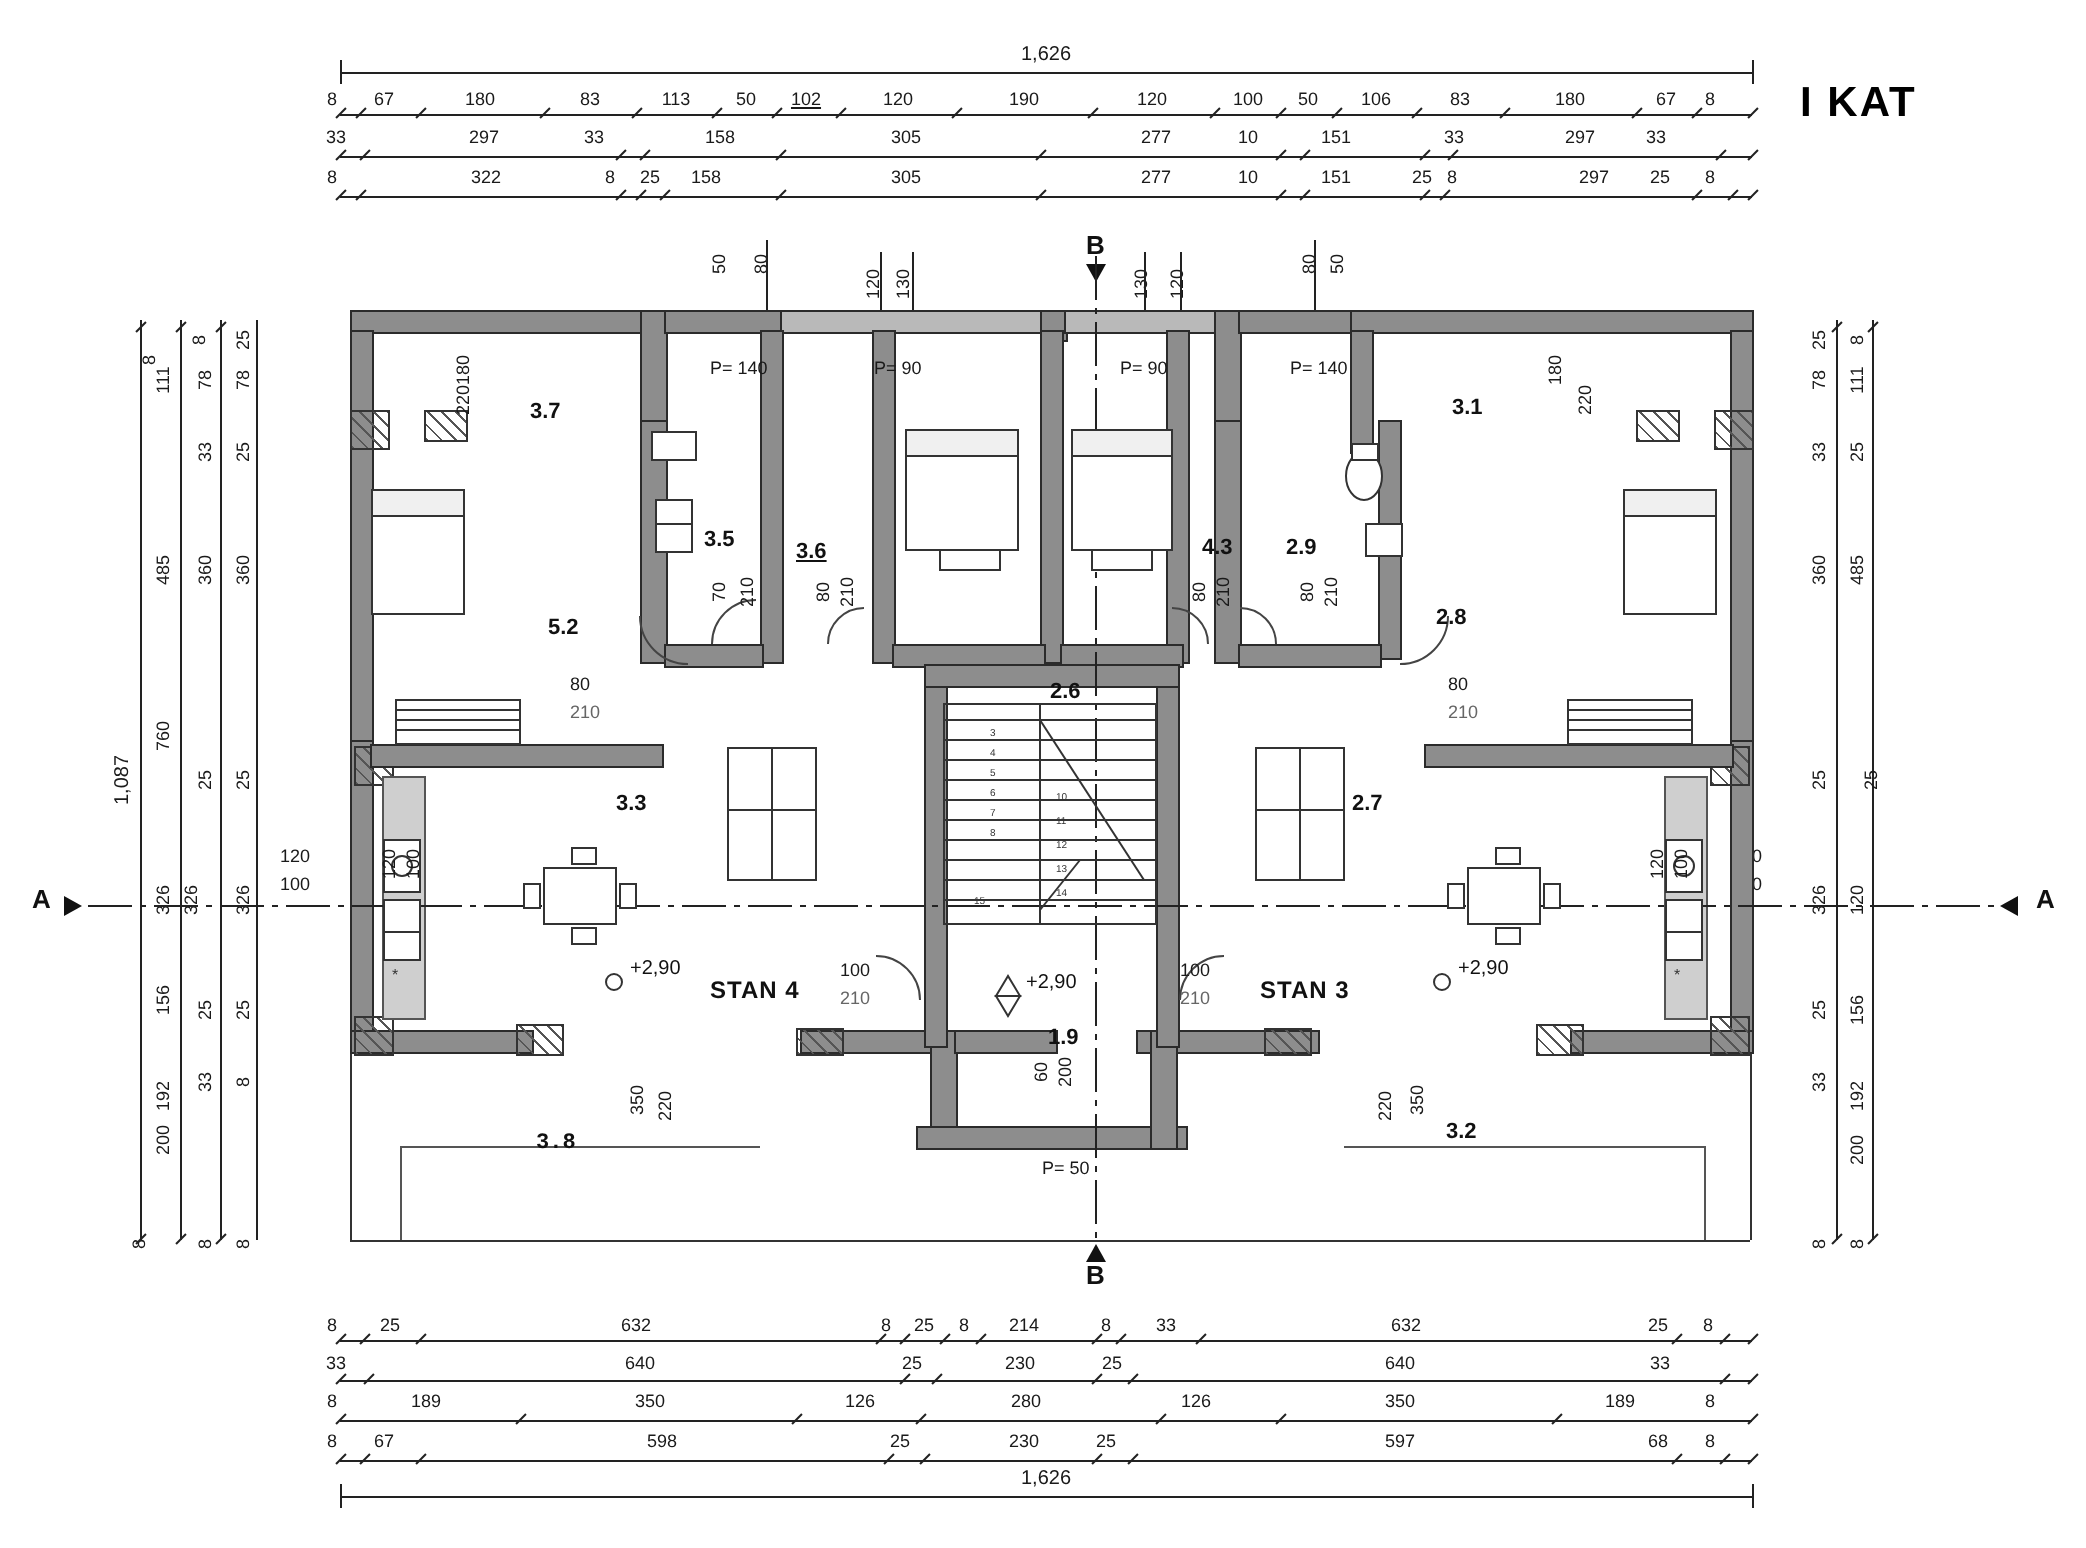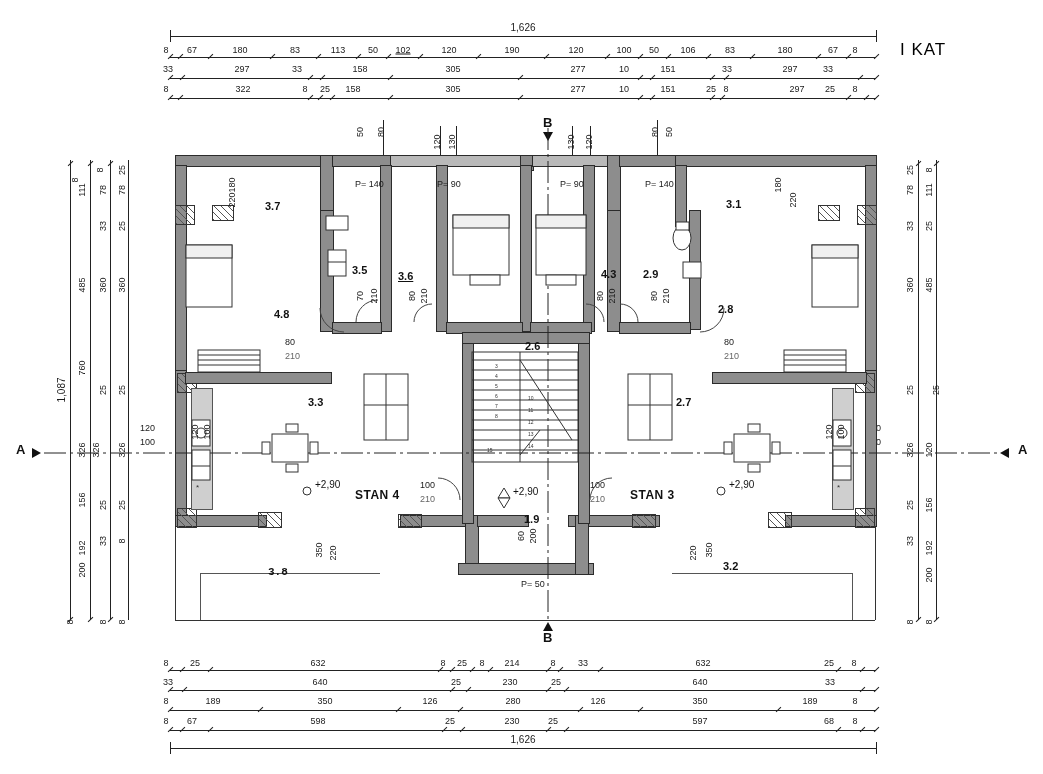--- a/index.html
+++ b/index.html
@@ -2,21 +2,21 @@
 <html><head>
 <meta charset="utf-8">
 <style>
   html,body{margin:0;padding:0;background:#ffffff;}
   body{width:1043px;height:774px;position:relative;overflow:hidden;
        font-family:"Liberation Sans", sans-serif;color:#111;}
   .root{position:absolute;inset:0;}
   .t{position:absolute;font-size:9px;line-height:1;white-space:nowrap;color:#1a1a1a;}
   .t.c{transform:translate(-50%,-50%);}
   .t.v{transform:translate(-50%,-50%) rotate(-90deg);transform-origin:center center;}
-  .title{position:absolute;font-size:17px;font-weight:normal;letter-spacing:1px;color:#000;}
+  .title{position:absolute;font-size:21px;font-weight:bold;letter-spacing:1px;color:#000;}
   .ln{position:absolute;background:#222;}
   .hln{height:1px;}
   .vln{width:1px;}
   .dimtick{position:absolute;width:1px;height:7px;background:#222;transform:rotate(45deg);}
   .wall{position:absolute;background:#8d8d8d;border:1px solid #2b2b2b;}
   .wall.light{background:#b9b9b9;}
   .thinwall{position:absolute;background:#cfcfcf;border:1px solid #555;}
   .room-label{position:absolute;font-size:11px;font-weight:bold;color:#111;}
   .stan{position:absolute;font-size:12px;font-weight:bold;color:#111;letter-spacing:.5px;}
   .lvl{position:absolute;font-size:10px;color:#111;}
@@ -256,21 +256,21 @@
     <div class="t c" style="left:430px;top:701px;">126</div>
     <div class="t c" style="left:513px;top:701px;">280</div>
     <div class="t c" style="left:598px;top:701px;">126</div>
     <div class="t c" style="left:700px;top:701px;">350</div>
     <div class="t c" style="left:810px;top:701px;">189</div>
     <div class="t c" style="left:855px;top:701px;">8</div>
 
     <div class="ln hln" style="left:170px;top:730px;width:706px;"></div>
     <div class="t c" style="left:166px;top:721px;">8</div>
     <div class="t c" style="left:192px;top:721px;">67</div>
-    <div class="t c" style="left:318px;top:721px;">598</div>
+    <div class="t c" style="left:331px;top:721px;">598</div>
     <div class="t c" style="left:450px;top:721px;">25</div>
     <div class="t c" style="left:512px;top:721px;">230</div>
     <div class="t c" style="left:553px;top:721px;">25</div>
     <div class="t c" style="left:700px;top:721px;">597</div>
     <div class="t c" style="left:829px;top:721px;">68</div>
     <div class="t c" style="left:855px;top:721px;">8</div>
 
     <div class="ln hln" style="left:170px;top:748px;width:706px;"></div>
     <div class="ln vln" style="left:170px;top:742px;height:12px;"></div>
     <div class="ln vln" style="left:876px;top:742px;height:12px;"></div>
@@ -569,21 +569,21 @@
     </g>
   </svg>
 
   <div class="room-label" style="left:265px;top:200px;">3.7</div>
   <div class="room-label" style="left:352px;top:264px;">3.5</div>
   <div class="room-label" style="left:398px;top:270px;text-decoration:underline;">3.6</div>
   <div class="room-label" style="left:601px;top:268px;">4.3</div>
   <div class="room-label" style="left:643px;top:268px;">2.9</div>
   <div class="room-label" style="left:726px;top:198px;">3.1</div>
   <div class="room-label" style="left:718px;top:303px;">2.8</div>
-  <div class="room-label" style="left:274px;top:308px;">4.8</div>
+  <div class="room-label" style="left:274px;top:308px;">5.2</div>
   <div class="room-label" style="left:308px;top:396px;">3.3</div>
   <div class="room-label" style="left:525px;top:340px;">2.6</div>
   <div class="room-label" style="left:676px;top:396px;">2.7</div>
   <div class="room-label" style="left:524px;top:513px;">1.9</div>
   <div class="room-label" style="left:268px;top:566px;font-family:Liberation Mono, monospace;">3.8</div>
   <div class="room-label" style="left:723px;top:560px;">3.2</div>
 
   <div class="stan" style="left:355px;top:488px;">STAN 4</div>
   <div class="stan" style="left:630px;top:488px;">STAN 3</div>
 

